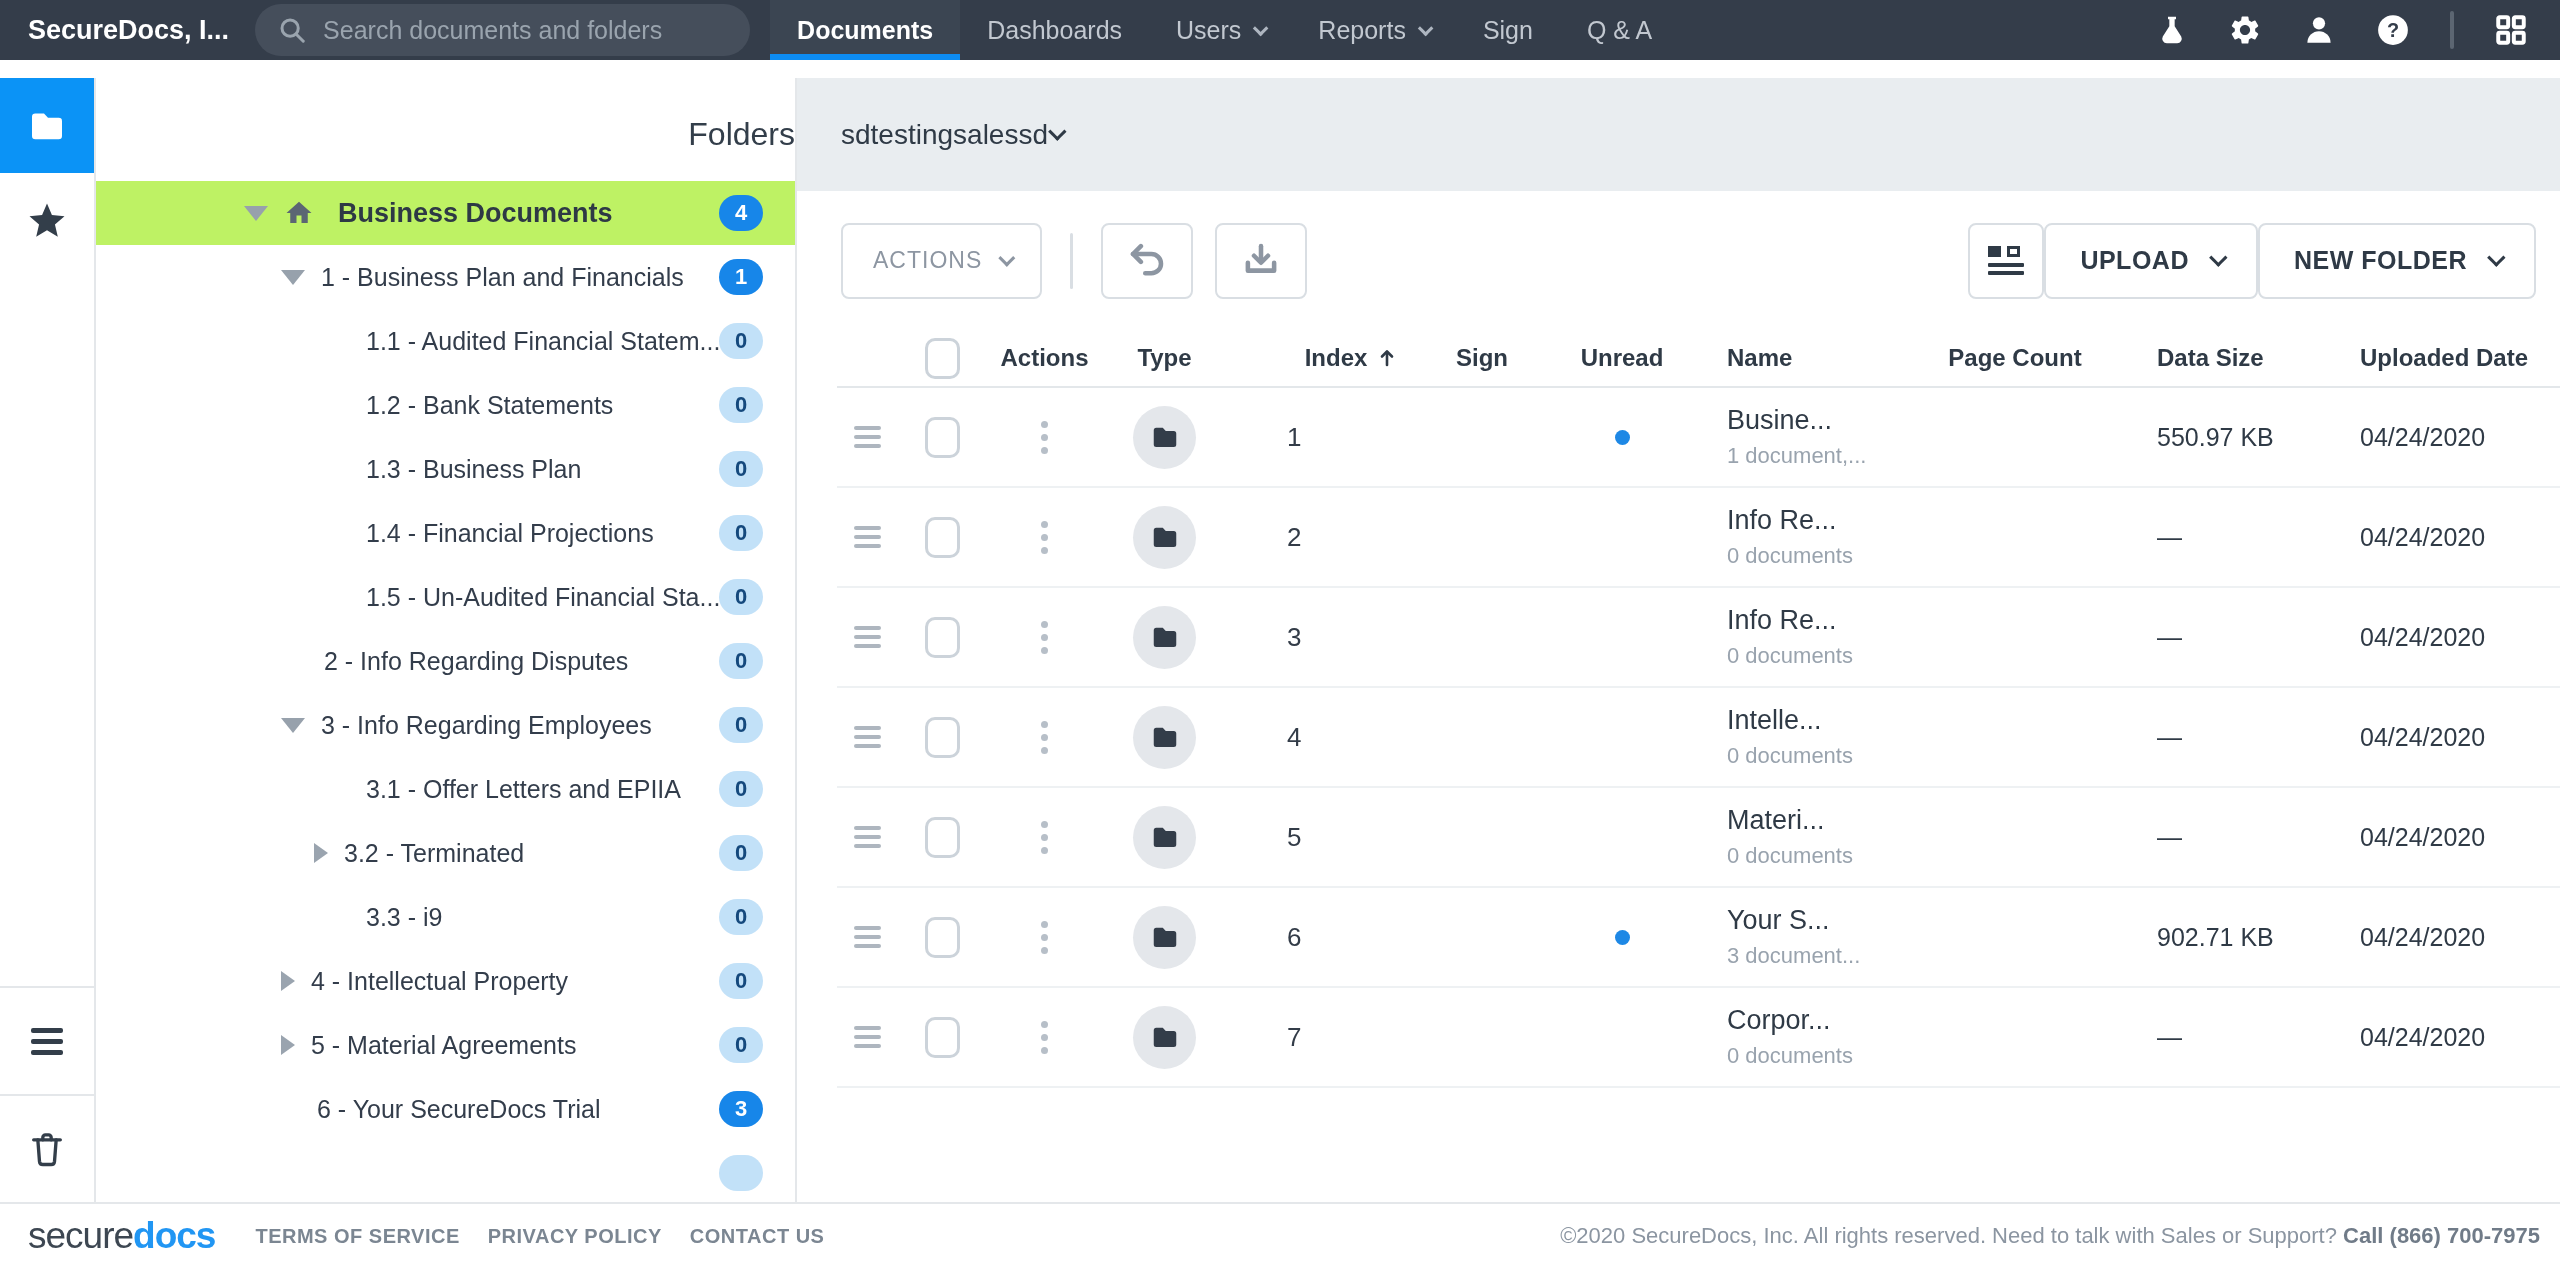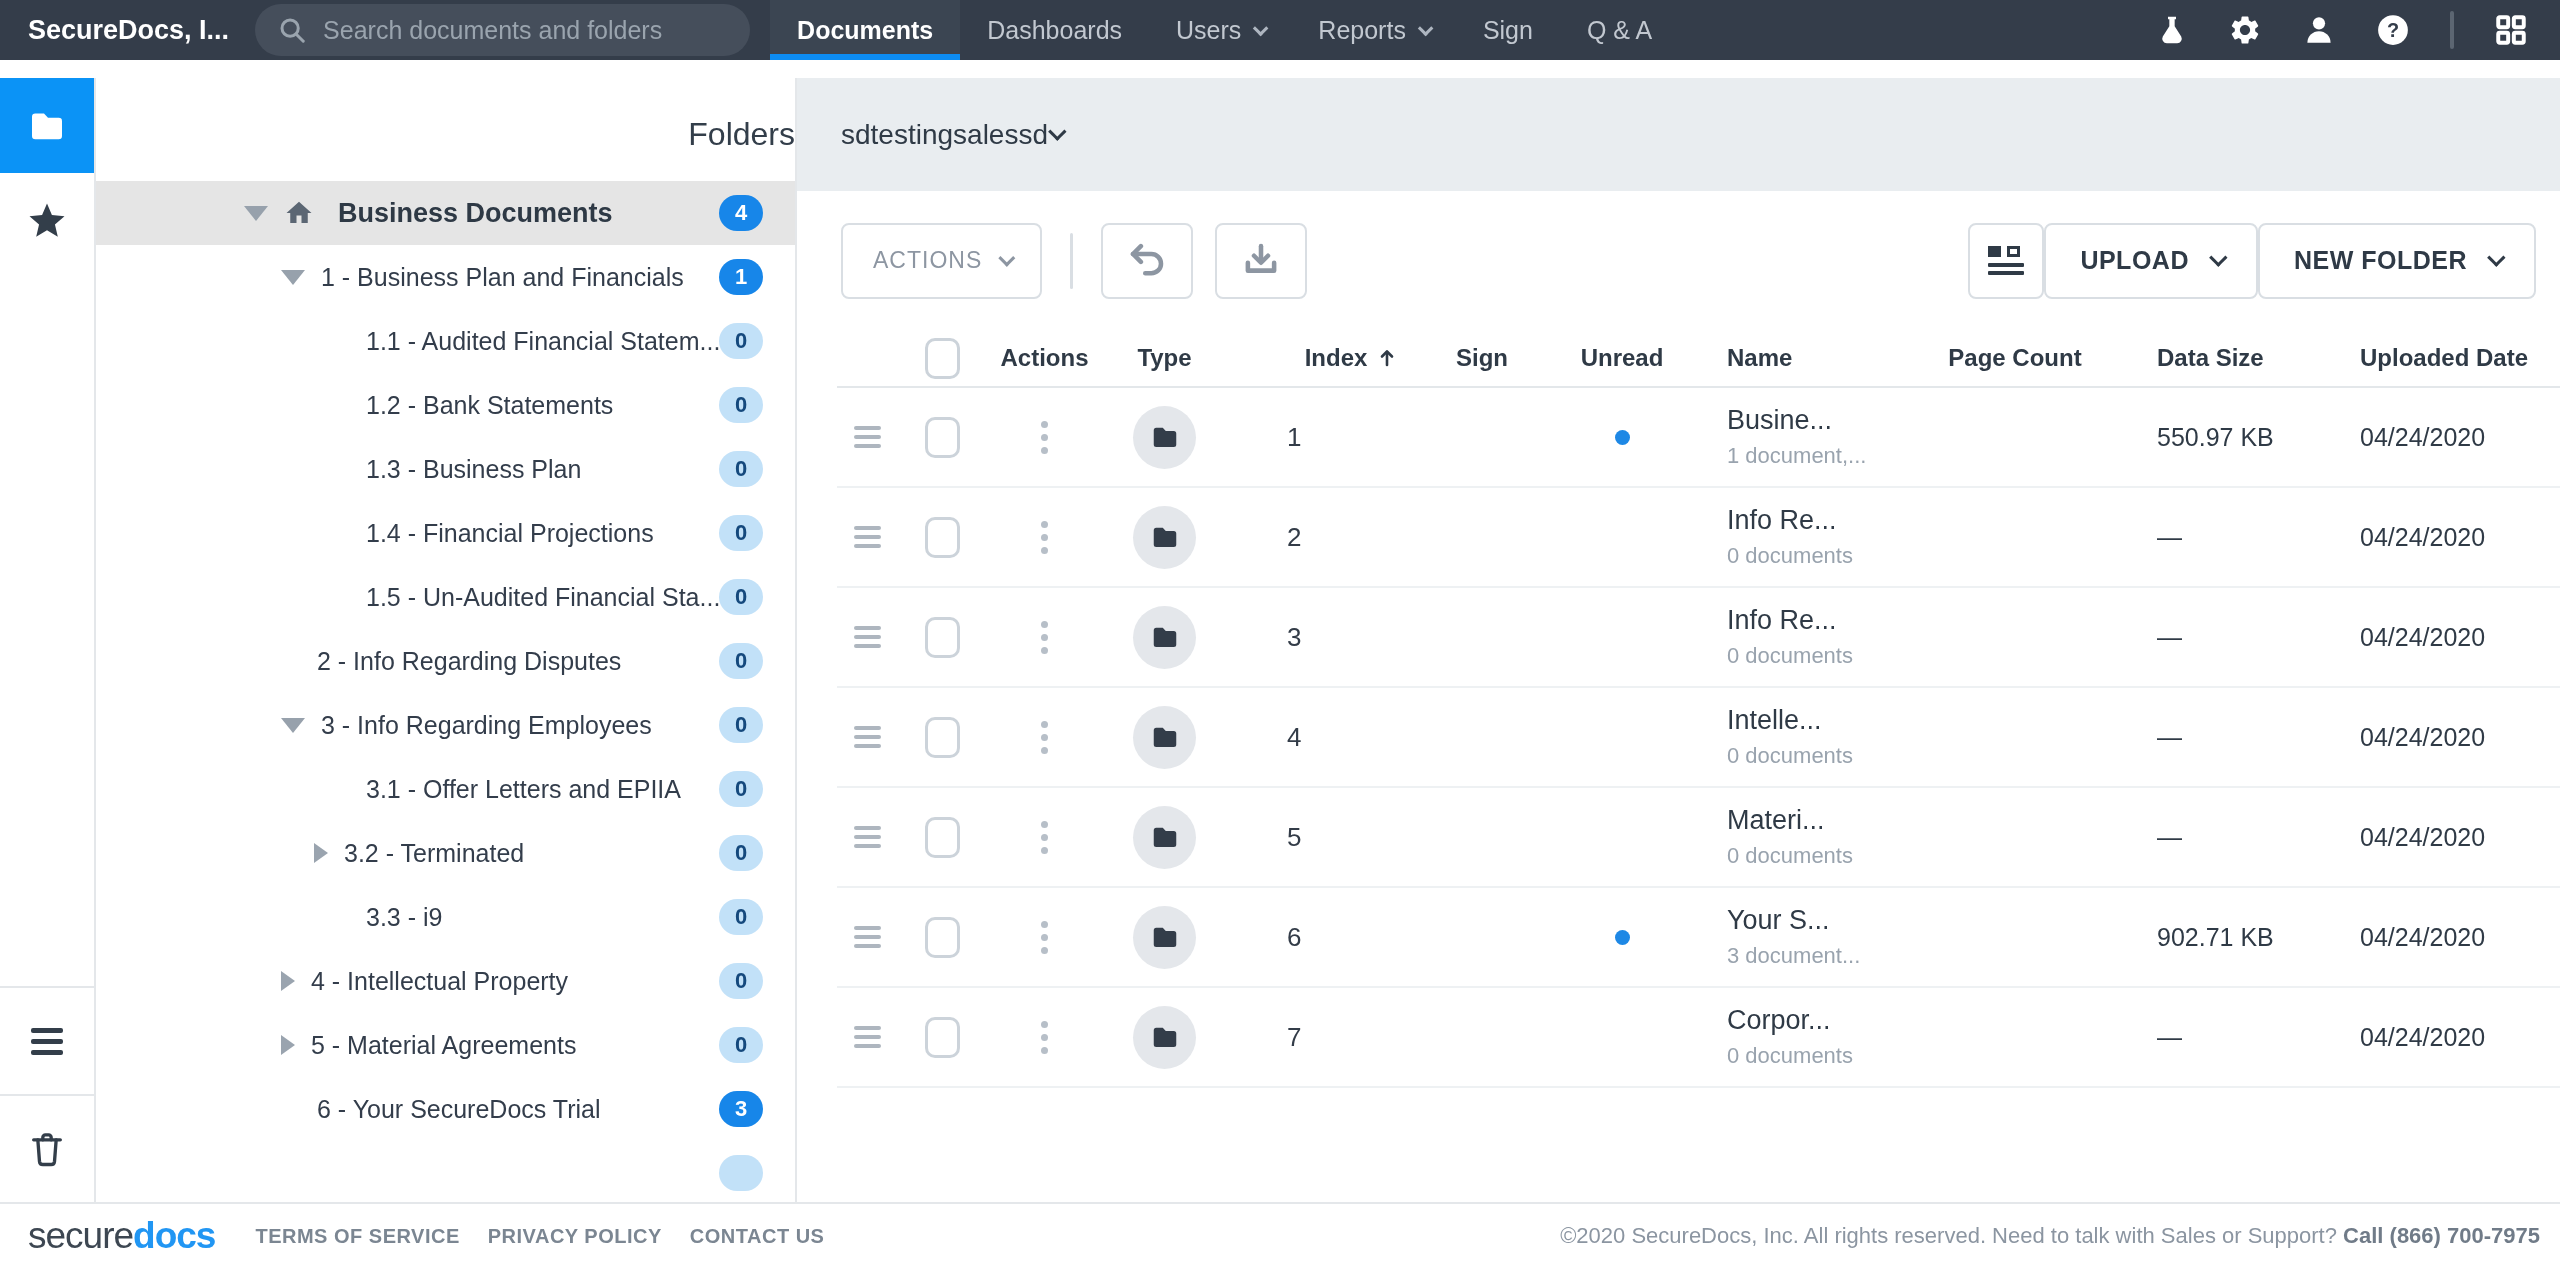--- a/index.html
+++ b/index.html
@@ -28,21 +28,21 @@
   .rail-item.active { background:#0b93f6; }
   .rail-bottom { position:absolute; bottom:0; left:0; right:0; }
   .rail-bottom .rail-item { height:108px; border-top:2px solid #e4e7ea; }
   .list-glyph i { display:block; width:32px; height:5px; background:#333e4a; border-radius:2px; margin:6px 0; }
 
   
   .folders { position:absolute; top:78px; left:96px; width:701px; bottom:66px; background:#fff; border-right:2px solid #e4e7ea; overflow:hidden;text-align:right; }
   .folders-title { font-size:32px; color:#333e4a; padding:38px 0 0 30px; }
   .tree { margin-top:28px; }
   .tree-row { height:64px; display:flex; align-items:center; position:relative; font-size:25px; color:#333d4b; cursor:pointer; }
-  .tree-row.selected { background:#e5e5e5; }
+  .tree-row.selected { background:#bef264; }
   .tree-label { margin-left:16px; white-space:nowrap; }
   .tree-row.lvl0 { padding-left:148px; }
   .tree-row.lvl0 .tree-label { font-weight:700; font-size:27px; color:#2e3945; margin-left:24px; }
   .tree-row.lvl1 { padding-left:185px; }
   .tree-row.lvl1.no-tri { padding-left:221px; }
   .tree-row.lvl2 { padding-left:254px; }
   .tree-row.lvl2.has-tri { padding-left:218px; }
   .tri { width:0; height:0; flex:0 0 auto; }
   .tri-down { border-left:12px solid transparent; border-right:12px solid transparent; border-top:15px solid #97a1ac; }
   .tri-right { border-top:10px solid transparent; border-bottom:10px solid transparent; border-left:14px solid #9aa4af; }
@@ -240,21 +240,21 @@
       <div class="tree-row lvl2">
         <span class="tree-label">1.4 - Financial Projections</span>
         <span class="badge light">0</span>
       </div>
       <div class="tree-row lvl2">
         <span class="tree-label">1.5 - Un-Audited Financial Sta...</span>
         <span class="badge light">0</span>
       </div>
 
       <div class="tree-row lvl1 no-tri">
-        <span class="tree-label" style="margin-left:0">2 - Info Regarding Disputes</span>
+        <span class="tree-label" style="margin-left:7px">2 - Info Regarding Disputes</span>
         <span class="badge light">0</span>
       </div>
 
       <div class="tree-row lvl1">
         <span class="tri tri-down"></span>
         <span class="tree-label">3 - Info Regarding Employees</span>
         <span class="badge light">0</span>
       </div>
       <div class="tree-row lvl2">
         <span class="tree-label">3.1 - Offer Letters and EPIIA</span>

